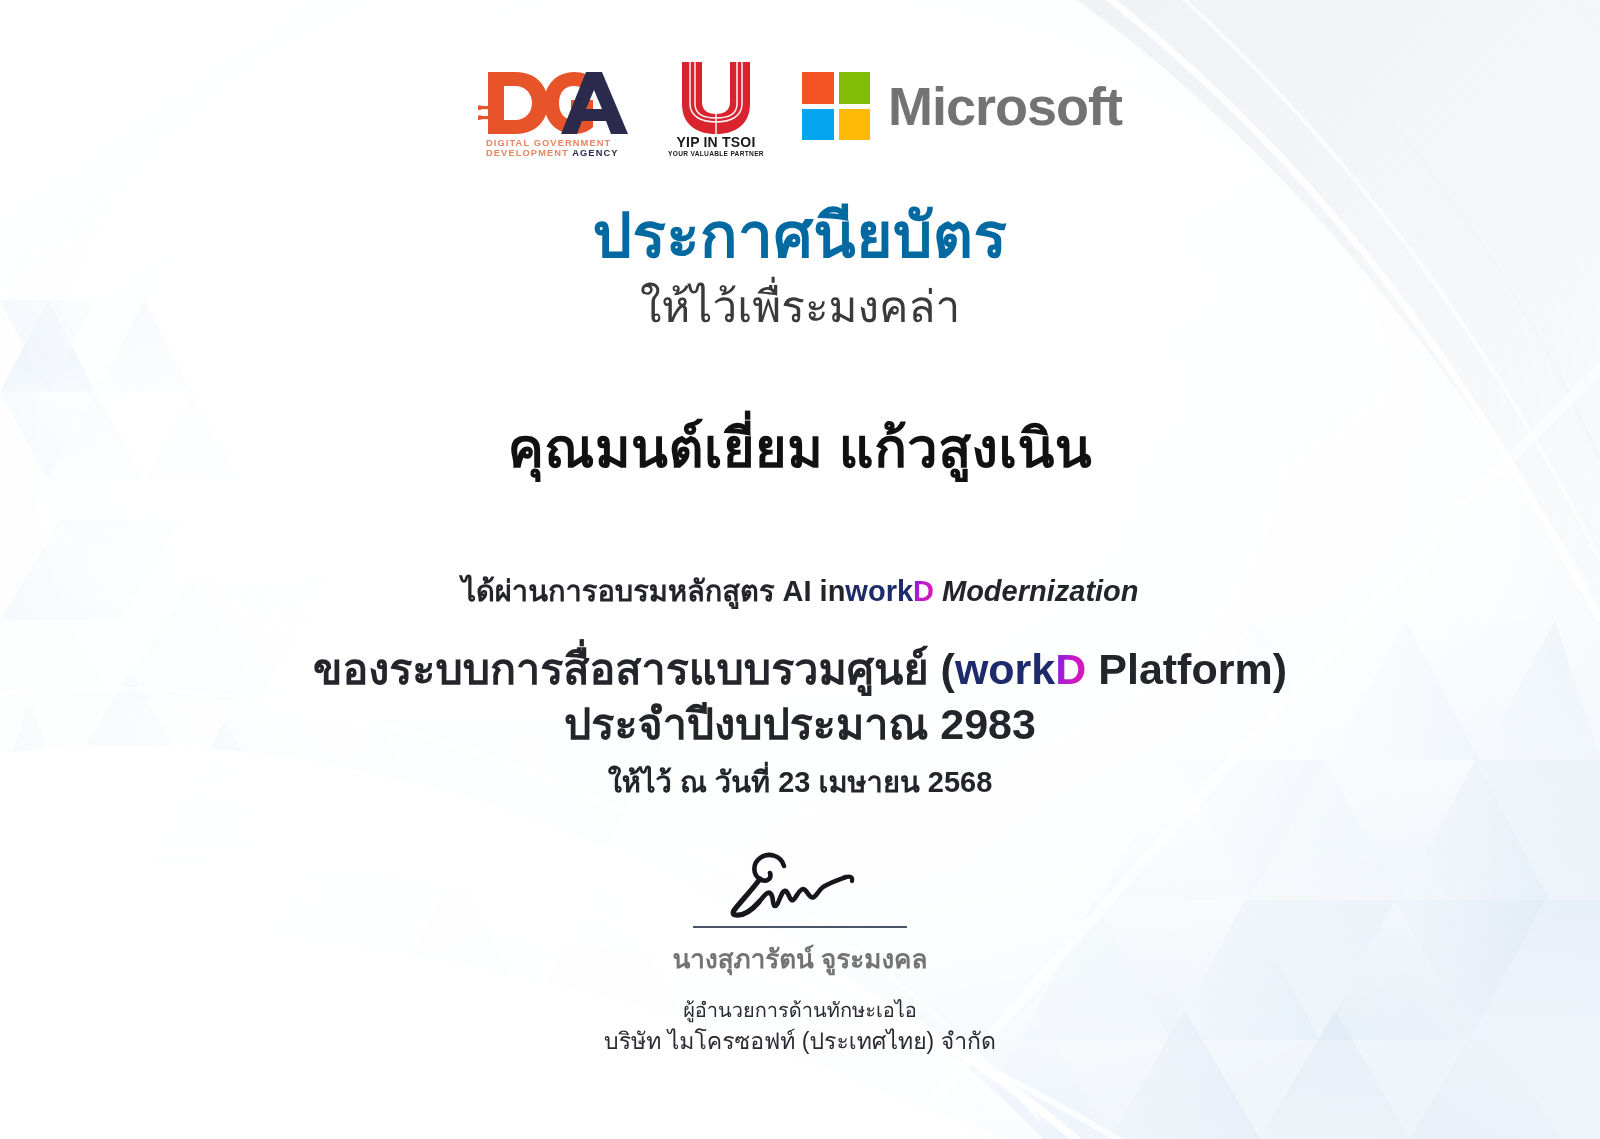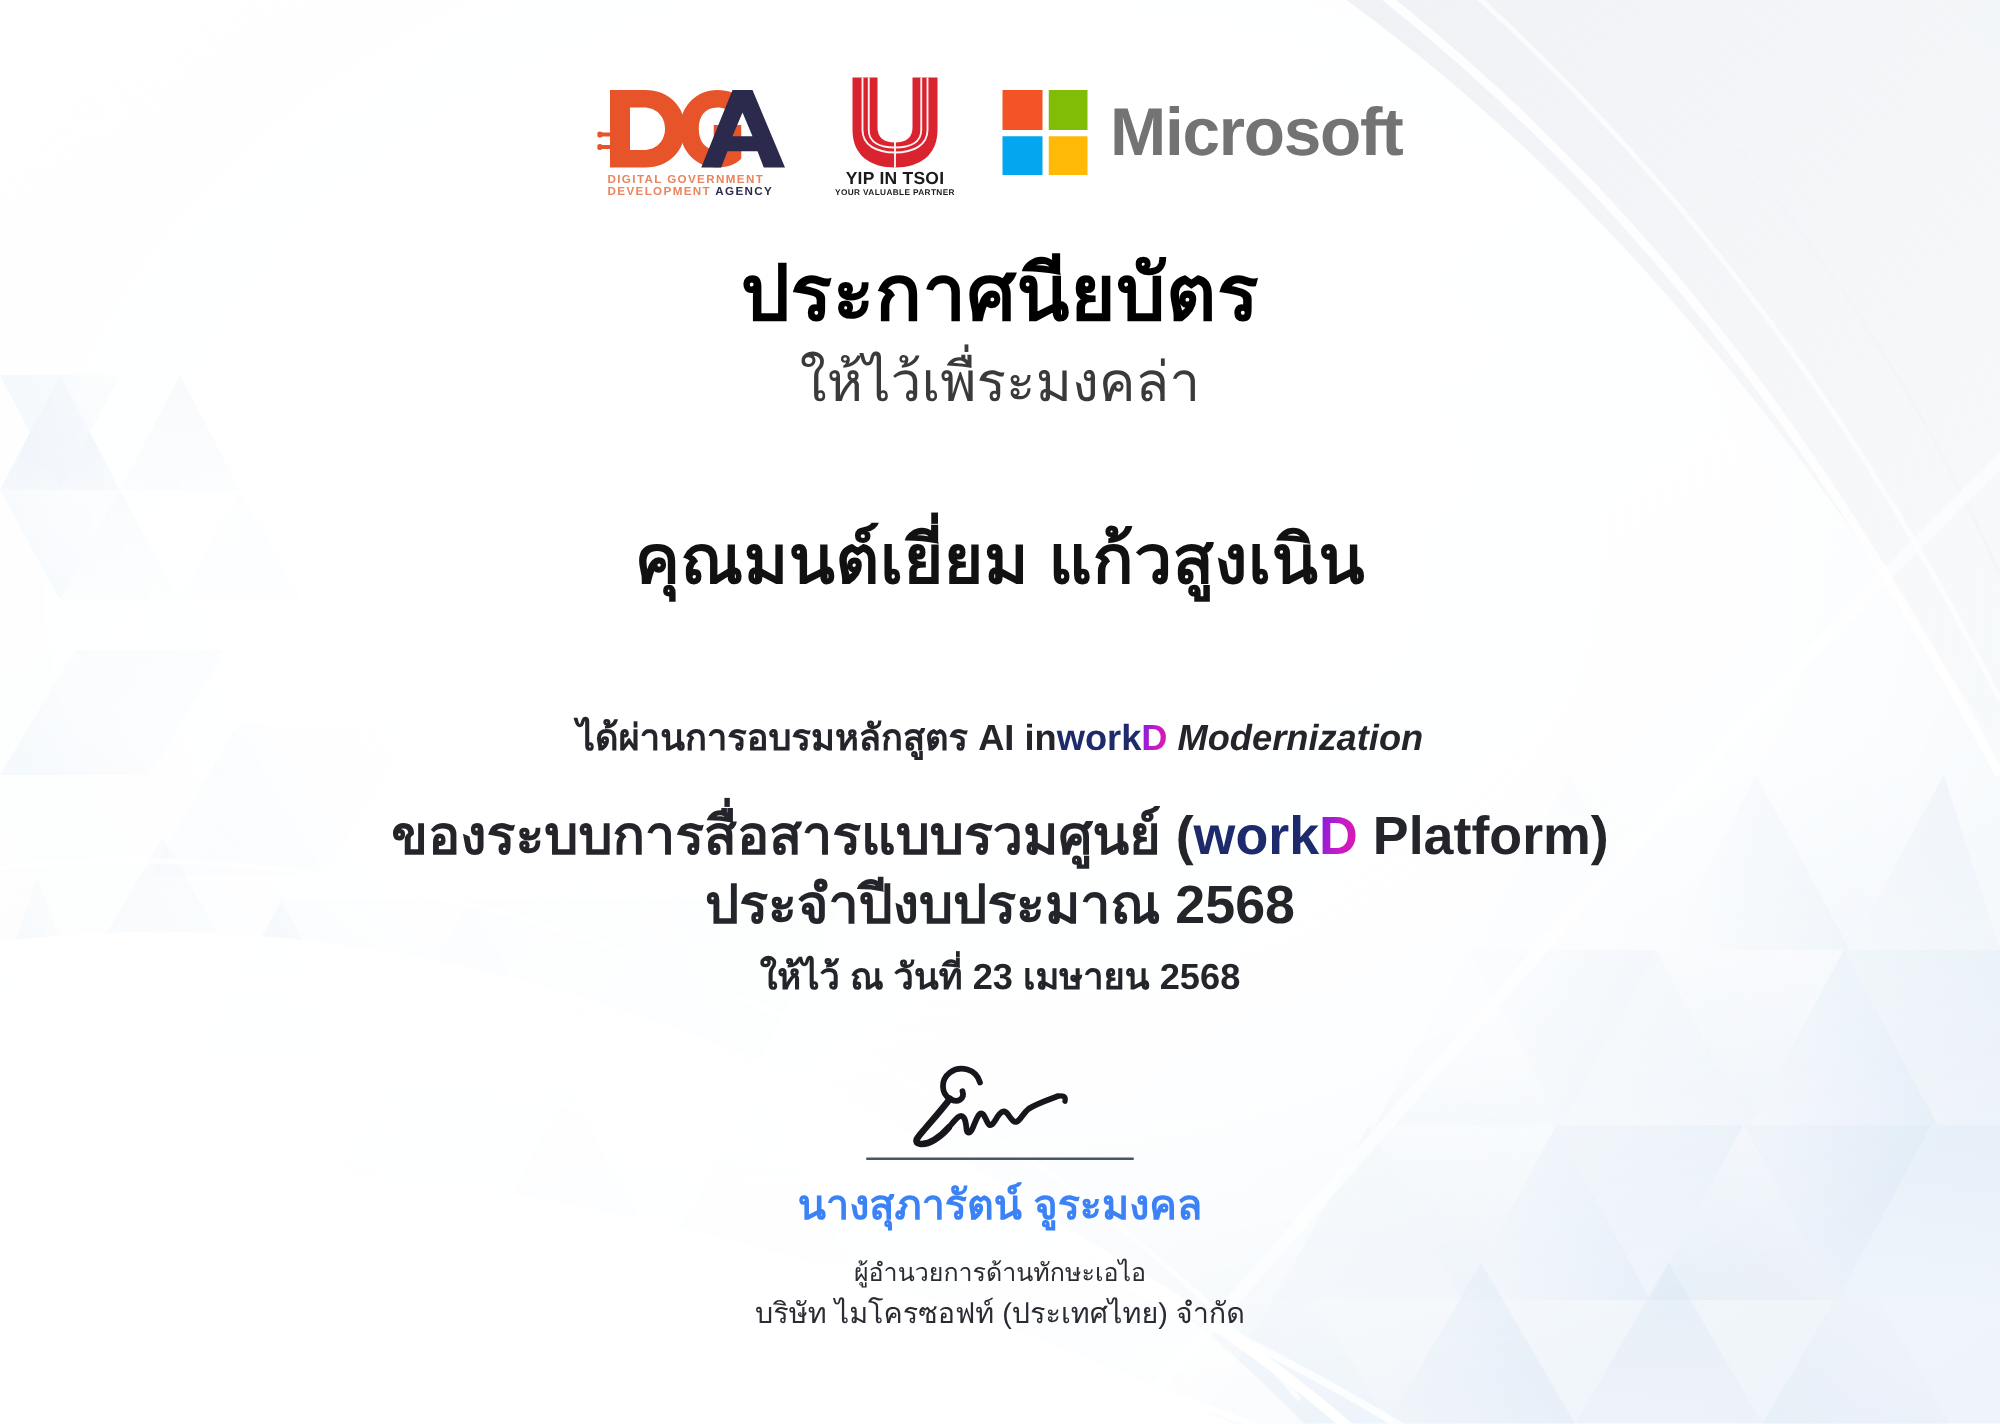--- a/index.html
+++ b/index.html
@@ -67,21 +67,21 @@
     color: #737373;
     line-height: 1;
     font-family: "Liberation Sans", "DejaVu Sans", sans-serif;
   }
 
   
   .title-main {
     margin-top: 40px;
     font-size: 62px;
     font-weight: 700;
-    color: #000000;
+    color: #0369a1;
     letter-spacing: 0.5px;
     line-height: 1.15;
     text-align: center;
   }
   .title-sub {
     margin-top: 10px;
     font-size: 44px;
     font-weight: 400;
     color: #3a3a3a;
     line-height: 1.2;
@@ -148,23 +148,23 @@
   }
   .sig-mark { width: 240px; height: 78px; }
   .sig-rule {
     width: 214px;
     height: 2px;
     background: #4a5568;
     margin-top: 2px;
   }
   .sig-name {
     margin-top: 14px;
-    font-size: 33px;
-    font-weight: 700;
-    color: #3b82f6;
+    font-size: 26px;
+    font-weight: 700;
+    color: #737373;
     line-height: 1.35;
   }
   .sig-role {
     margin-top: 20px;
     font-size: 20px;
     font-weight: 400;
     color: #2b2b33;
     line-height: 1.35;
   }
   .sig-org {
@@ -352,21 +352,21 @@
 
     <div class="title-main">ประกาศนียบัตร</div>
     <div class="title-sub">ให้ไว้เพื่ระมงคล่า</div>
 
     <div class="recipient-name">คุณมนต์เยี่ยม แก้วสูงเนิน</div>
 
     <div class="course-line"><span>ได้ผ่านการอบรมหลักสูตร AI in</span><span class="brand-work">work</span><span class="brand-d">D</span><span style="margin-left:8px;font-style:italic;">Modernization</span></div>
 
     <div class="platform-line"><span>ของระบบการสื่อสารแบบรวมศูนย์ (</span><span class="brand-work">work</span><span class="brand-d">D</span><span> Platform)</span></div>
 
-    <div class="fiscal-line">ประจำปีงบประมาณ 2568</div>
+    <div class="fiscal-line">ประจำปีงบประมาณ 2983</div>
 
     <div class="date-line">ให้ไว้ ณ วันที่ 23 เมษายน 2568</div>
 
     <div class="sig-block">
       <svg class="sig-mark" viewBox="0 0 240 78" aria-hidden="true">
         <g fill="none" stroke="#16161c" stroke-linecap="round" stroke-linejoin="round">
           <path d="M104,20 C101,9 88,6 80,12 C72,18 73,29 80,33
                    C86,37 92,33 90,27" stroke-width="4.6"></path>
           <path d="M80,33 C74,41 66,50 60,57 C54,64 50,68 56,69
                    C63,70 72,64 79,56" stroke-width="5.2"></path>

